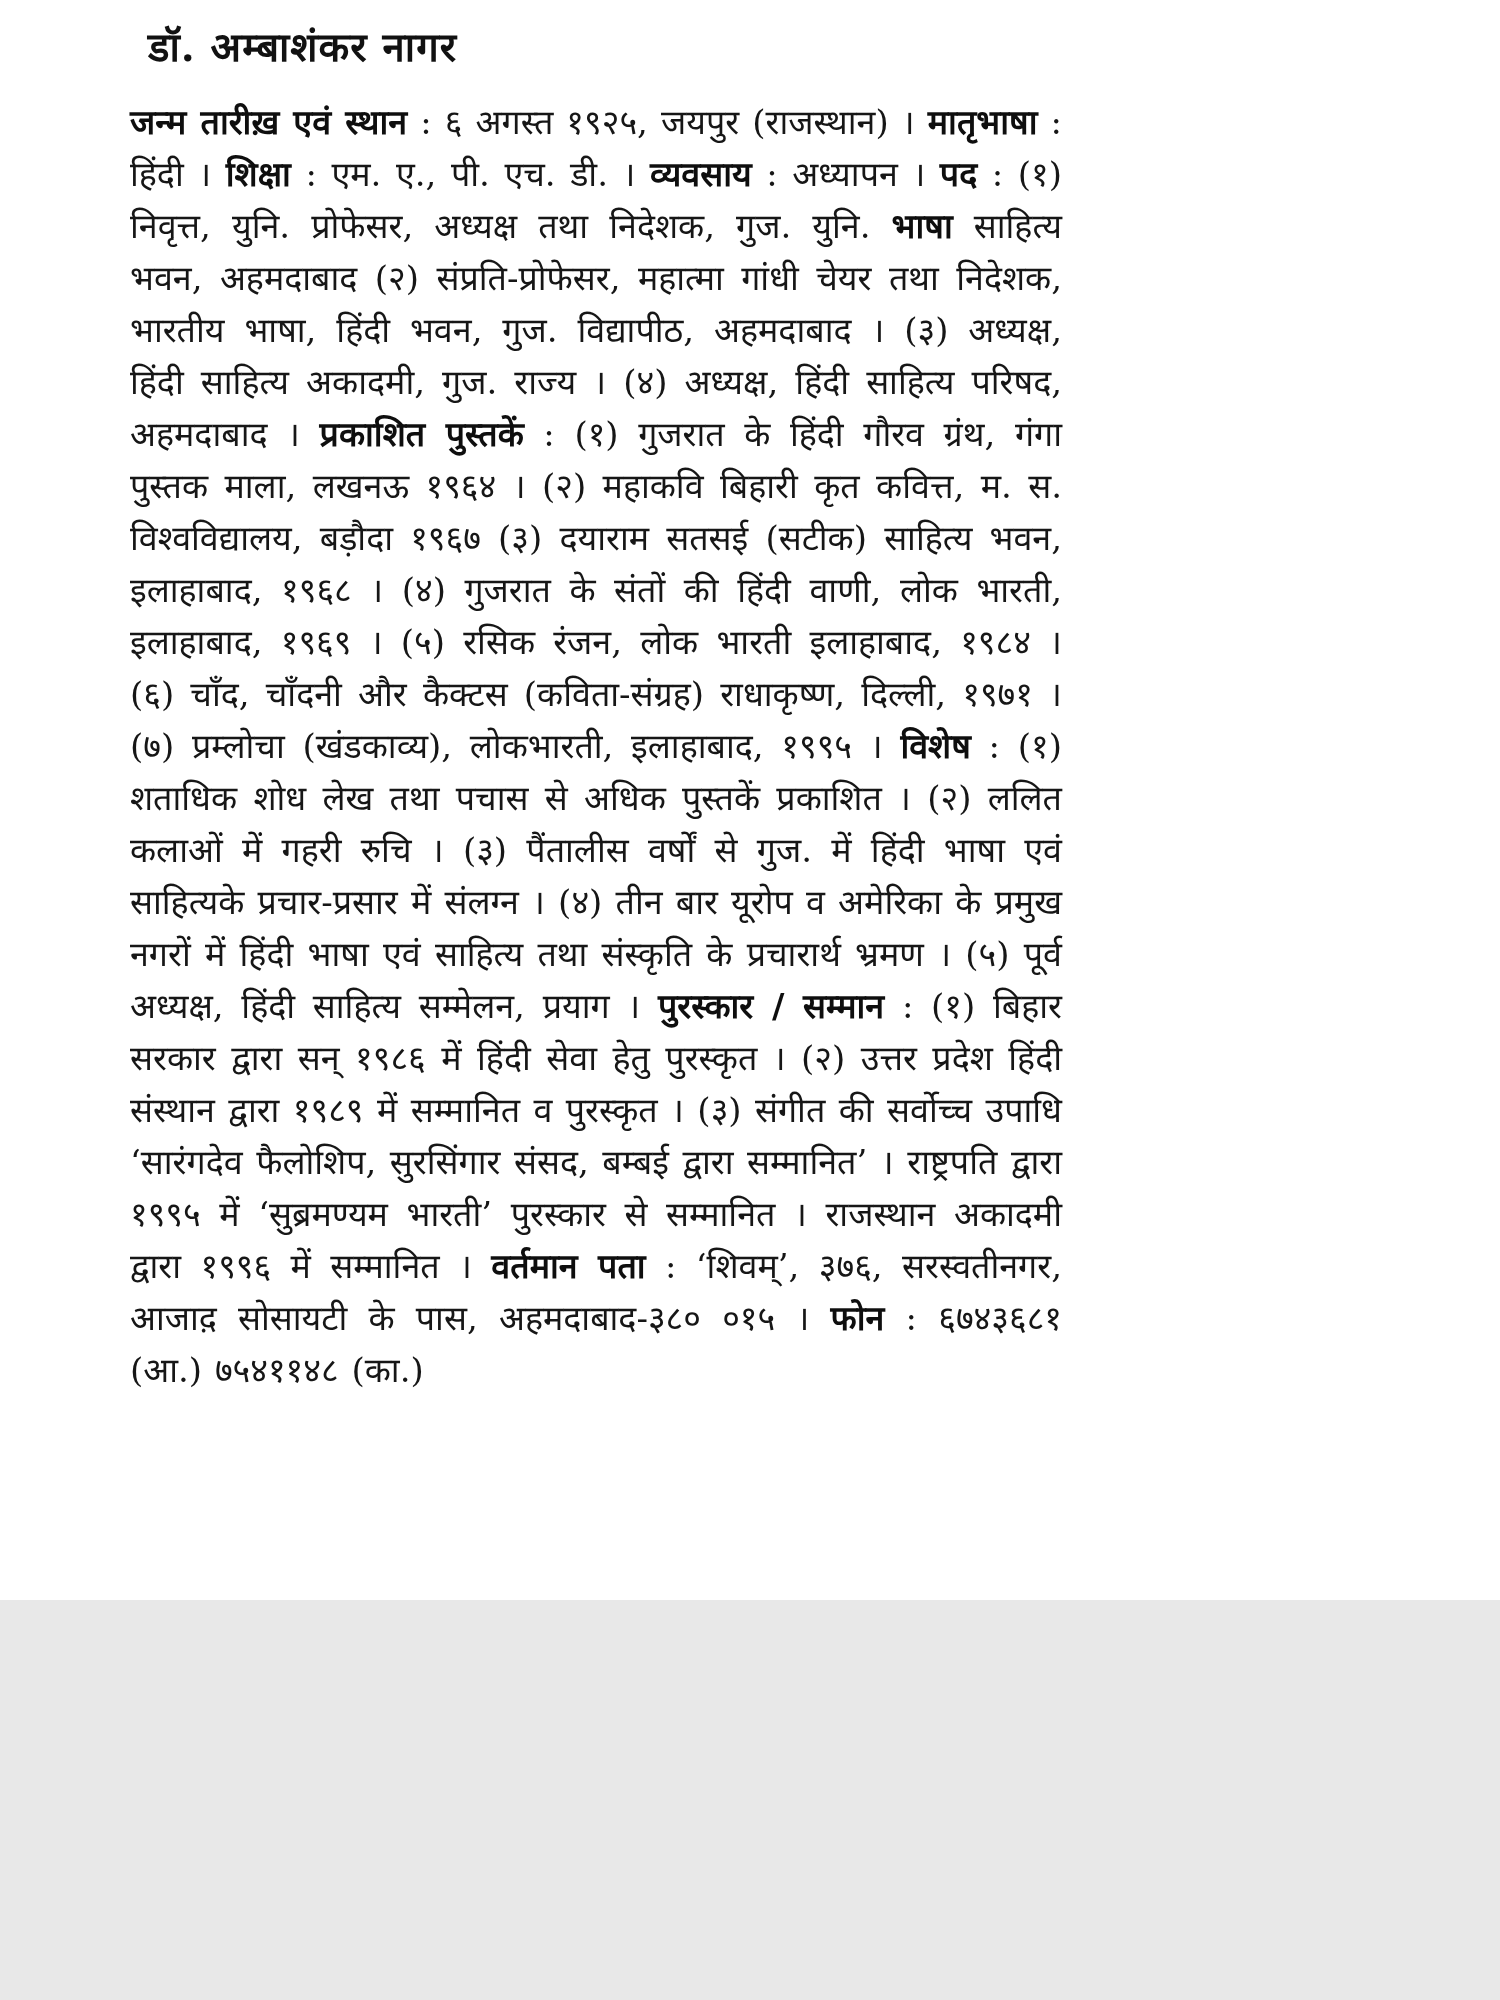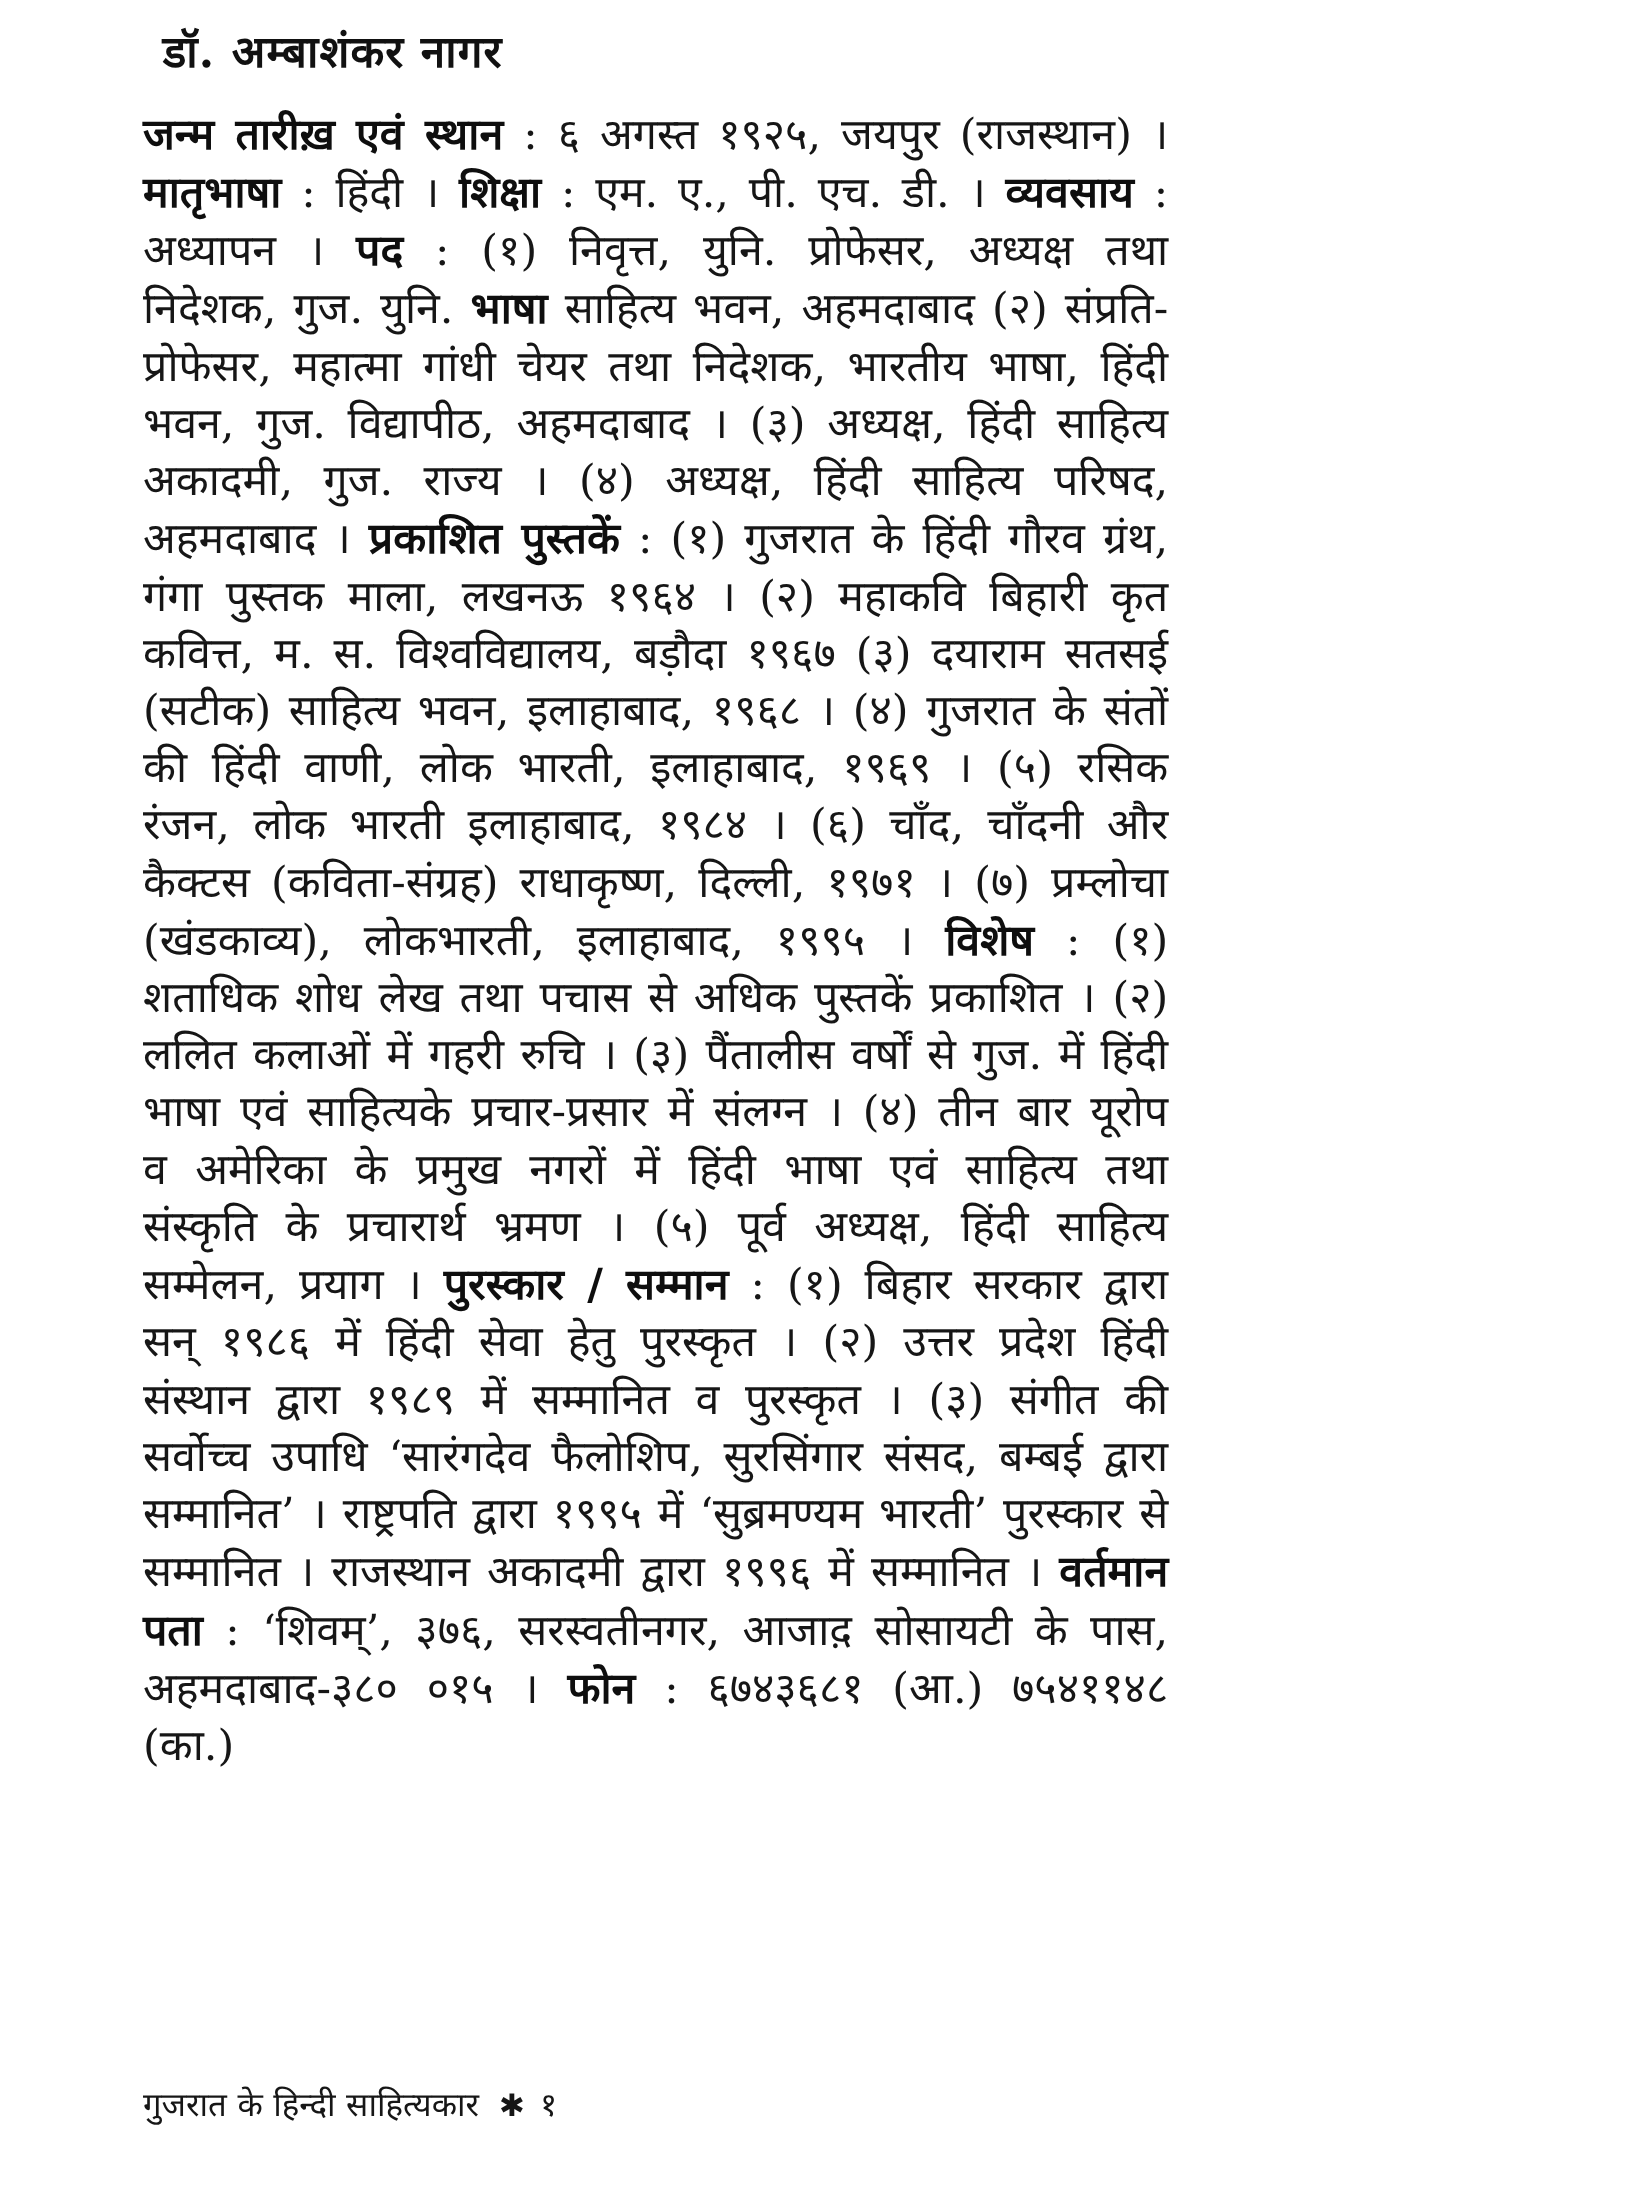--- a/index.html
+++ b/index.html
@@ -4,21 +4,21 @@
 <title>Scanned Document Page</title>
 <style>
   html, body {
     margin: 0;
     padding: 0;
     background: #e8e8e8;
   }
   .page {
     position: relative;
     width: 1500px;
-    height: 2000px;
+    height: 1600px;
     margin: 0 auto;
     background: #ffffff;
     color: #161616;
     font-family: "DejaVu Serif", "Liberation Serif", serif;
     overflow: hidden;
   }
   .title {
     position: absolute;
     left: 148px;
     top: 18px;
@@ -27,21 +27,21 @@
     font-weight: 700;
     letter-spacing: 1px;
     color: #111111;
   }
   .body-text {
     position: absolute;
     left: 130px;
     top: 96px;
     width: 932px;
     margin: 0;
-    font-size: 39px;
+    font-size: 34px;
     line-height: 52px;
     text-align: justify;
     text-justify: inter-word;
     color: #161616;
     word-spacing: 2px;
   }
   .body-text .bold {
     font-weight: 700;
     color: #0e0e0e;
   }

